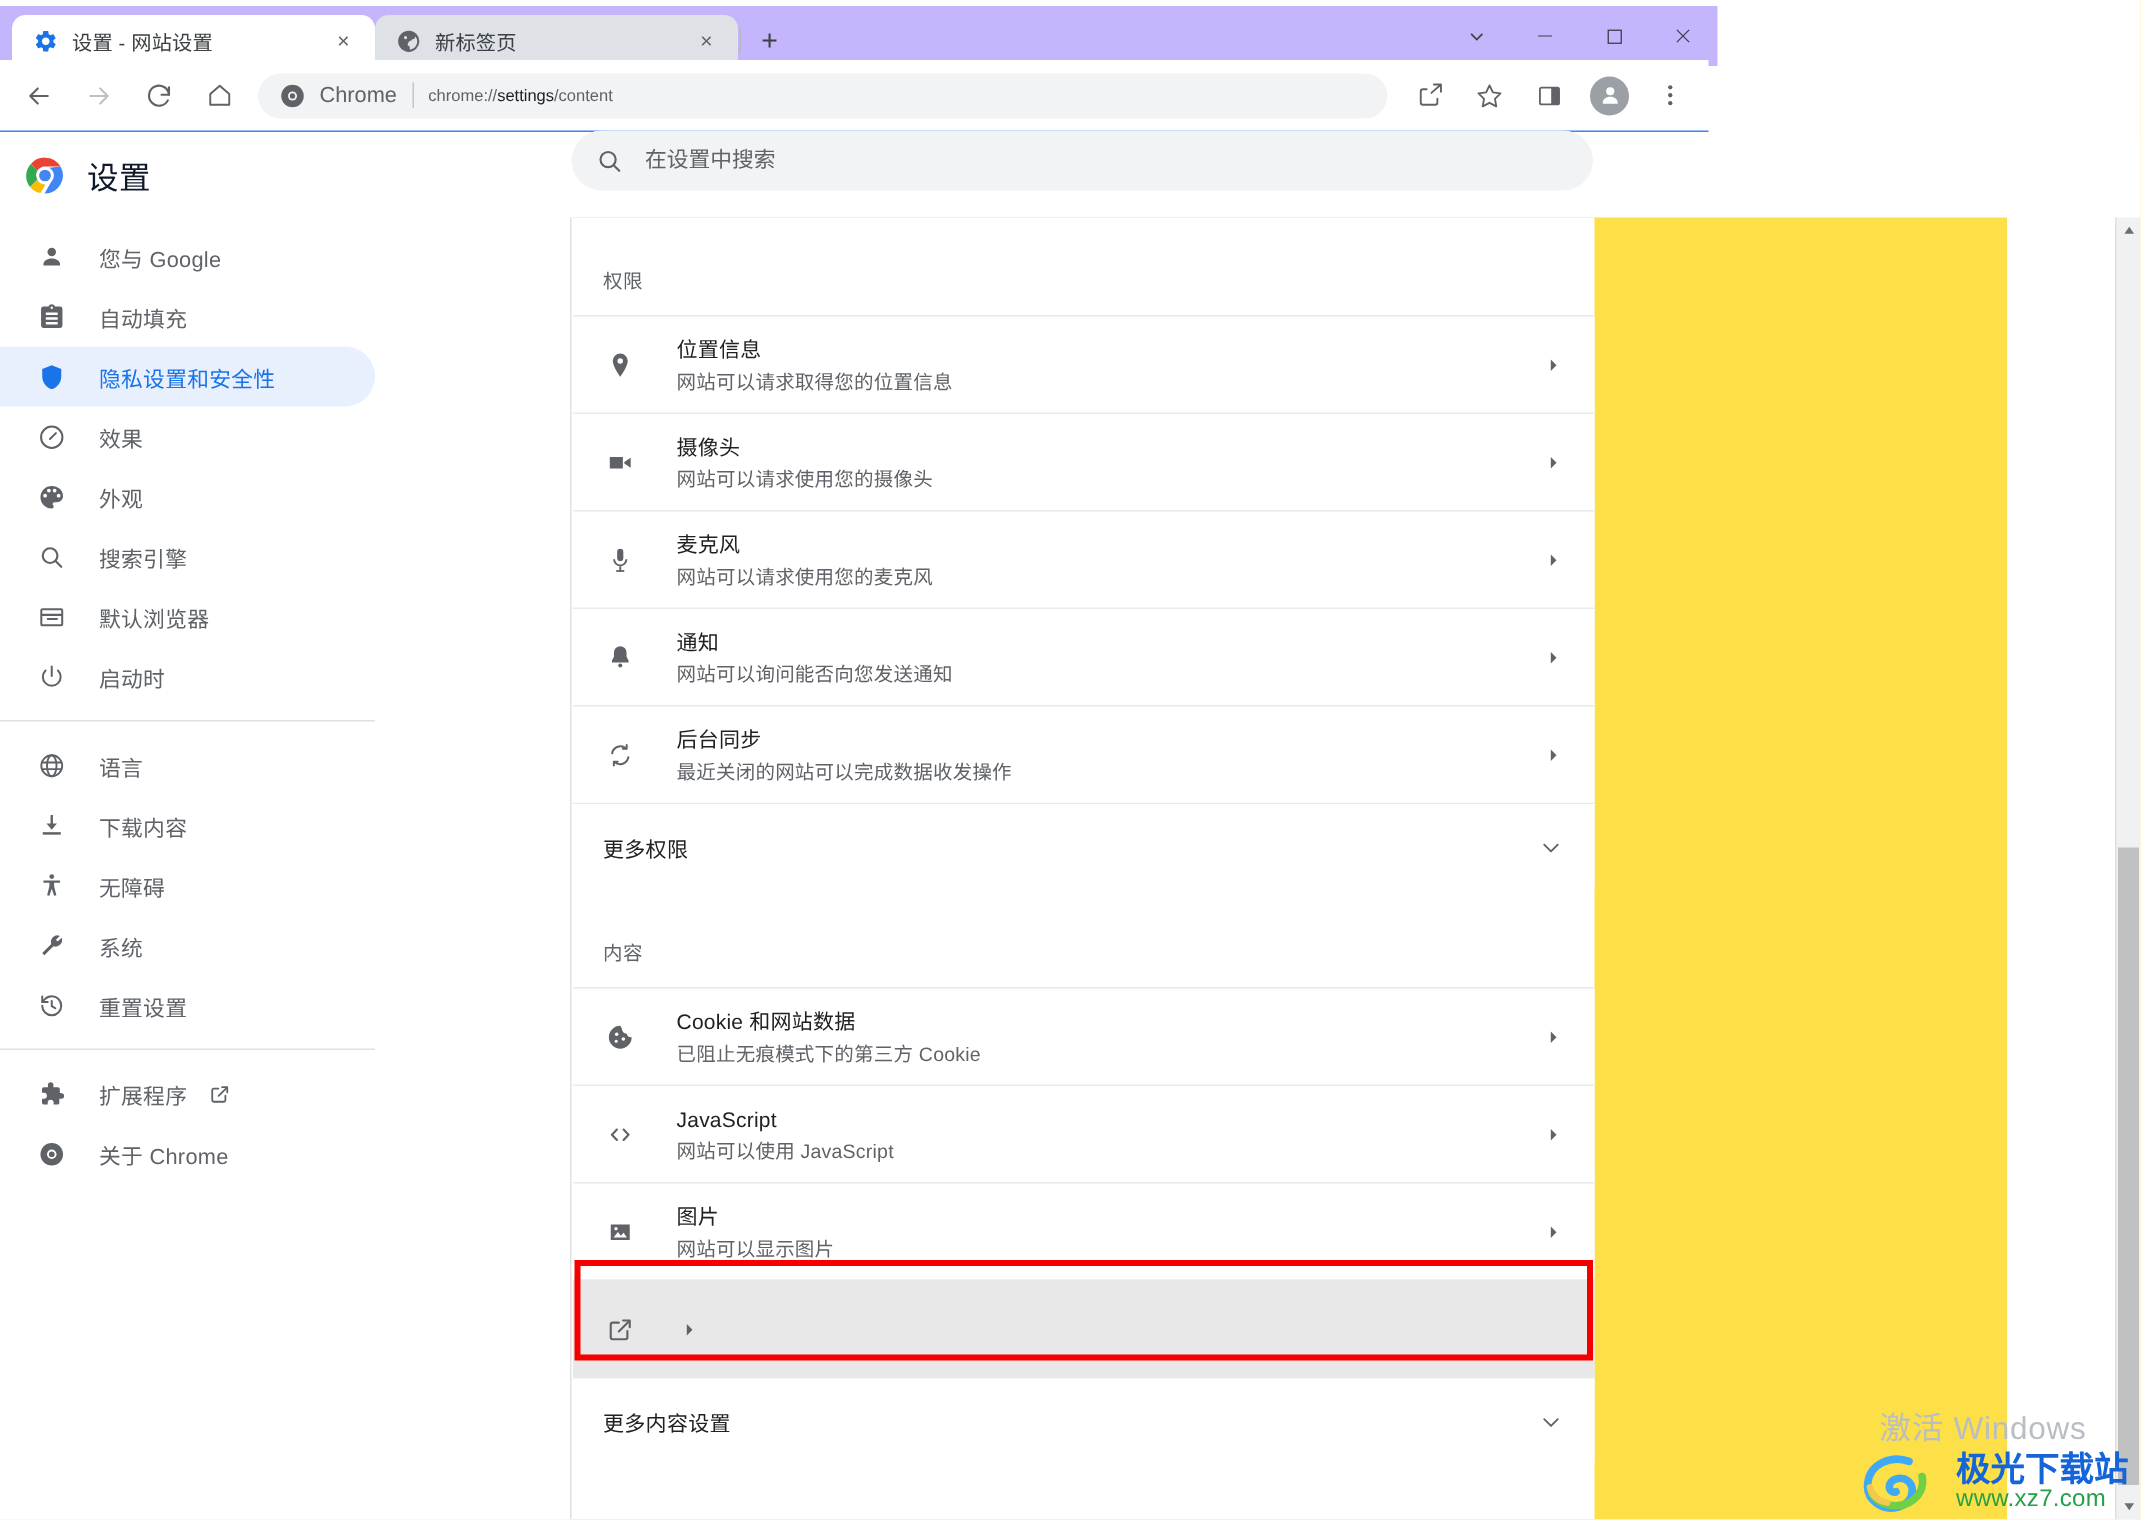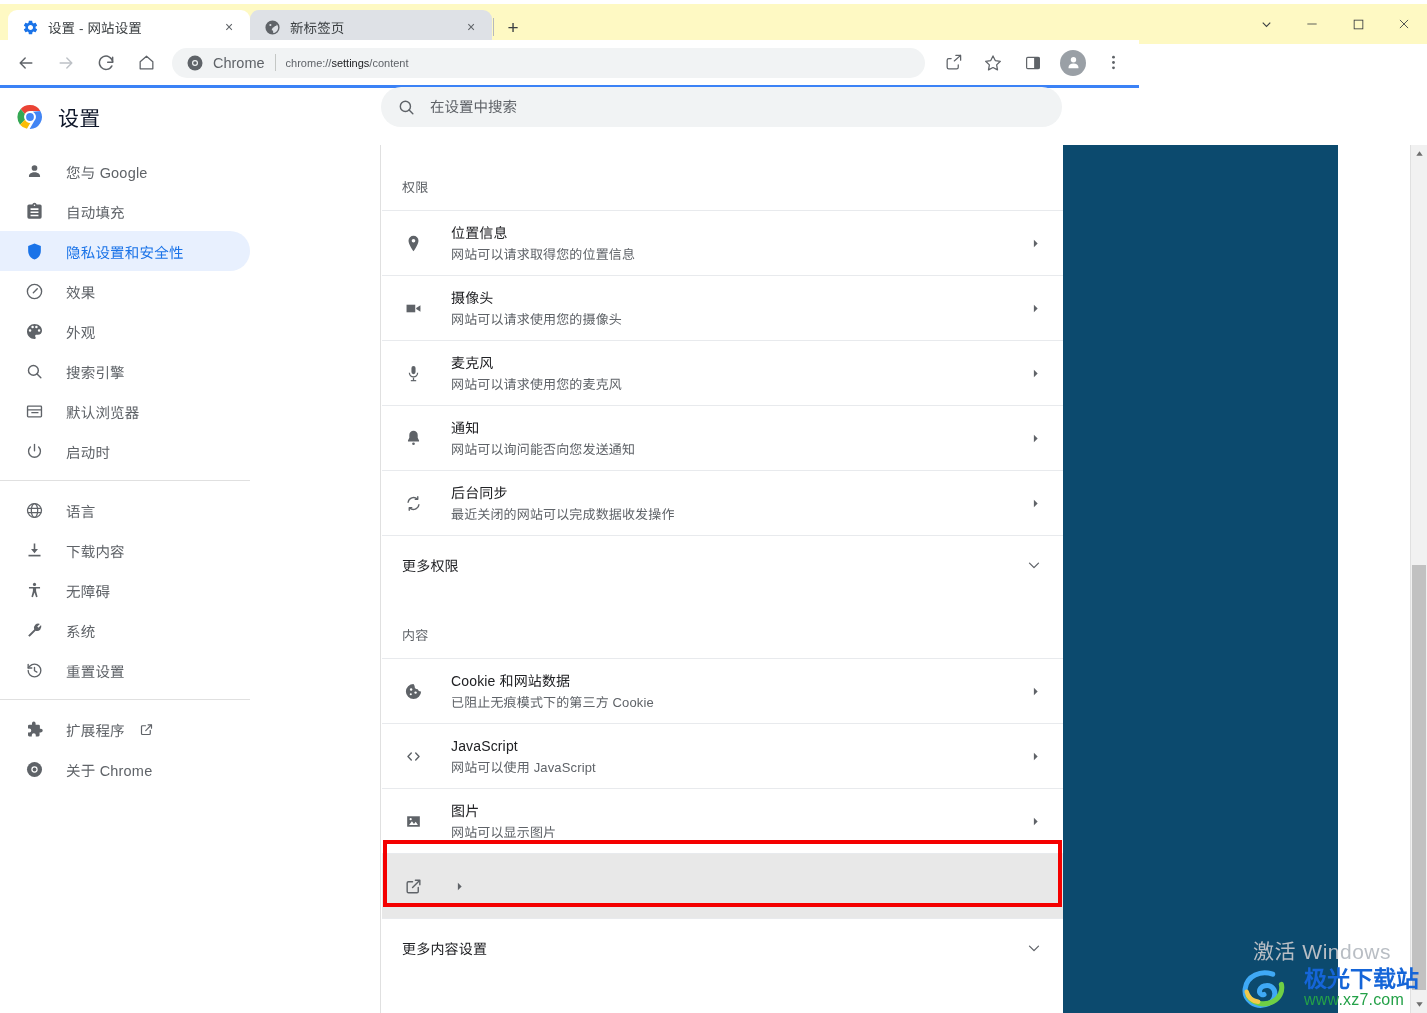--- a/index.html
+++ b/index.html
@@ -6,22 +6,22 @@
   * { box-sizing: border-box; margin: 0; padding: 0; }
   html, body {
     width: 1427px; height: 1013px;
     font-family: "Liberation Sans", "DejaVu Sans", sans-serif;
     overflow: hidden; background: #ffffff;
   }
   body { position: relative; }
 
   
   #titlebar {
-    position: absolute; left: 0; top: 4px; width: 1427px; height: 40px;
-    background: #fef9c3;
+    position: absolute; left: 0; top: 4px; width: 1145px; height: 40px;
+    background: #c4b5fd;
     display: flex; align-items: flex-end;
   }
   #titlebar-left-pad { width: 8px; height: 100%; }
   .tab {
     position: relative; height: 34px; display: flex; align-items: center;
     padding: 0 10px 0 14px; border-radius: 9px 9px 0 0;
     font-size: 13.5px; color: #3c4043; gap: 9px;
   }
   .tab.active { background: #ffffff; width: 242px; }
   .tab.inactive { background: #dee1e6; width: 242px; }
@@ -48,21 +48,21 @@
   .wc {
     width: 46px; height: 40px; display: flex;
     align-items: center; justify-content: center;
     color: #3c4043;
   }
 
   
   #toolbar {
     position: absolute; left: 0; top: 40px; width: 1139px; height: 48px;
     background: #ffffff; display: flex; align-items: center;
-    border-bottom: 3px solid #3b82f6;
+    border-bottom: 1px solid #3b82f6;
   }
   .tb-icon {
     width: 32px; height: 32px; margin: 0 4px; border-radius: 50%;
     display: flex; align-items: center; justify-content: center;
     color: #5f6368; flex: 0 0 auto;
   }
   .tb-icon.disabled { color: #bdc1c6; }
   #nav-left { display: flex; align-items: center; padding-left: 6px; }
   #omnibox {
     flex: 1 1 auto; height: 30px; margin: 0 8px 0 6px;
@@ -141,21 +141,21 @@
     width: 15px; height: 15px; margin-left: 14px; flex: 0 0 15px;
     color: #5f6368;
   }
   .nav-divider {
     width: 250px; height: 1px; background: #e0e0e0; margin: 9px 0 9px 0;
   }
 
   
   #main {
     position: absolute; left: 382px; top: 145px;
-    width: 956px; height: 868px; background: #0c4a6e; overflow: hidden;
+    width: 956px; height: 868px; background: #fde047; overflow: hidden;
   }
   #card {
     position: absolute; left: 0px; top: 0px;
     width: 681px; min-height: 868px; background: #ffffff;
   }
   .section-label {
     font-size: 13px; color: #5f6368; padding: 32px 0 14px 20px;
     letter-spacing: .3px;
   }
   .setting-row {

